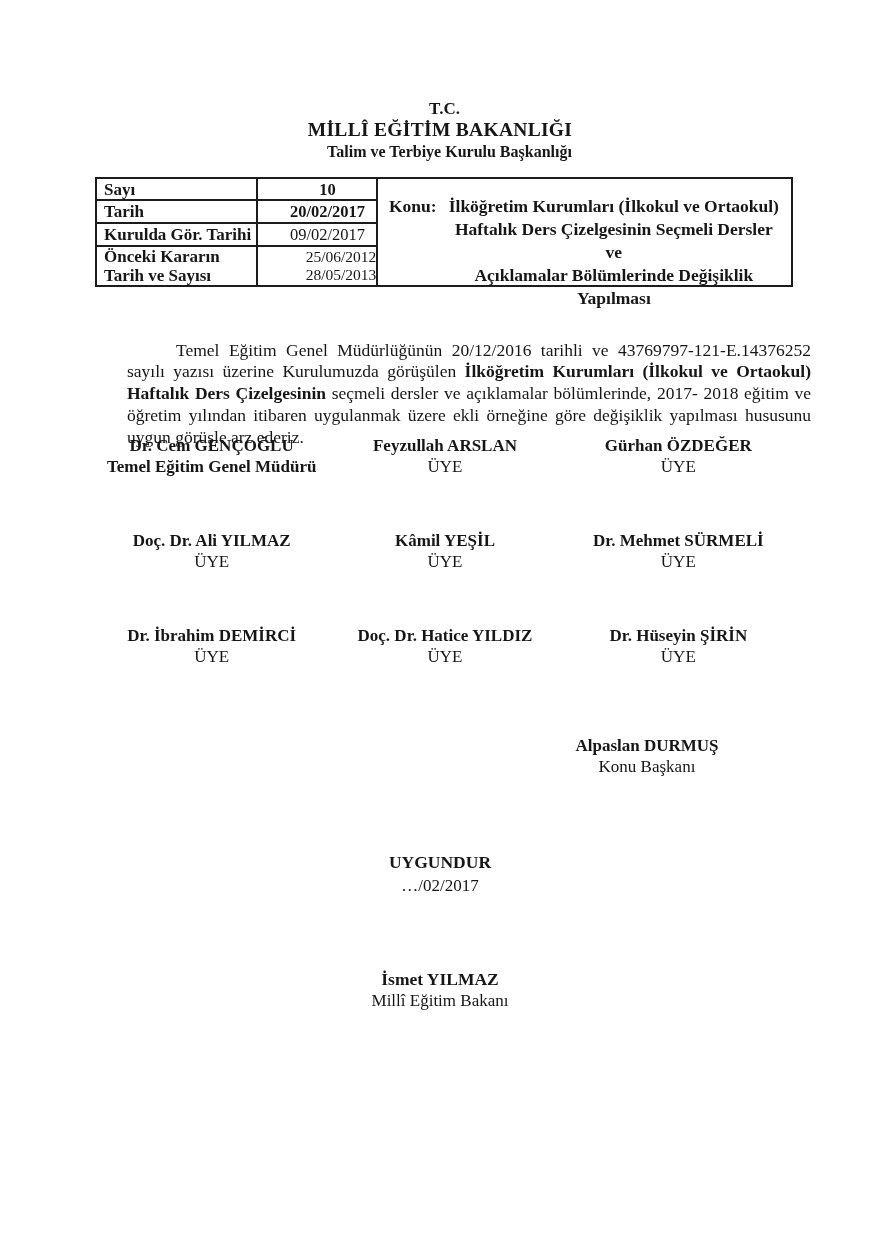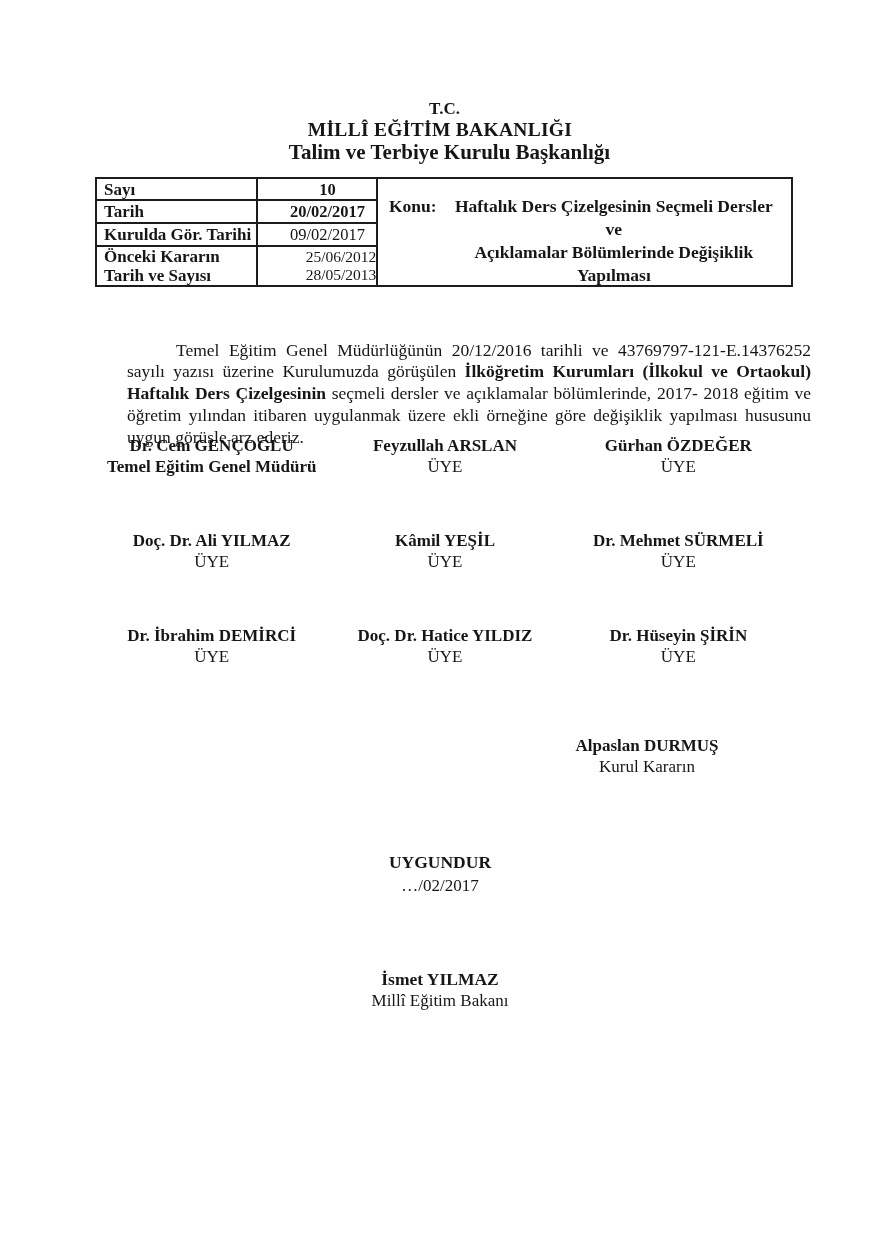--- a/index.html
+++ b/index.html
@@ -10,21 +10,21 @@
     margin:0 auto;
     background:#ffffff;
     font-family:"Liberation Serif","DejaVu Serif",serif;
     color:#161616;
     overflow:hidden;
   }
   
   .letterhead{position:absolute;top:99px;left:0;width:100%;text-align:center;font-weight:bold;}
   .lh-tc{font-size:17px;line-height:19px;padding-left:9px;}
   .lh-ministry{font-size:19.5px;line-height:23px;letter-spacing:.3px;}
-  .lh-board{font-size:21px;line-height:22px;margin-left:19px;}
+  .lh-board{font-size:16px;line-height:22px;margin-left:19px;}
   
   .info-assembly{position:absolute;left:95px;top:177px;width:700px;height:112px;}
   .kv-table{position:absolute;left:0;top:0;width:300px;border:2px solid #1c1c1c;border-right:none;background:#fff;}
   .kv-row{display:flex;border-bottom:2px solid #1c1c1c;}
   .kv-row:last-child{border-bottom:none;}
   .kv-label{width:161px;flex:none;border-right:2px solid #1c1c1c;font-weight:bold;font-size:17px;
             padding:0 4px 0 7px;display:flex;flex-direction:column;justify-content:center;line-height:19px;box-sizing:border-box;}
   .kv-value{flex:1;text-align:center;font-size:16.5px;display:flex;flex-direction:column;justify-content:center;line-height:19px;}
   .kv-value.bold{font-weight:bold;}
   .r1{height:20px;}.r2{height:21px;}.r3{height:21px;}.r4{height:38px;}
@@ -91,20 +91,21 @@
         <div class="kv-value prev">
           <div>25/06/2012 - 6</div>
           <div>28/05/2013 - 2</div>
         </div>
       </div>
     </div>
 
     <div class="konu-box">
       <div class="konu-label">Konu:</div>
       <div class="konu-lines">
+        <div>İlköğretim Kurumları (İlkokul ve Ortaokul)</div>
         <div>Haftalık Ders Çizelgesinin Seçmeli Dersler ve</div>
         <div>Açıklamalar Bölümlerinde Değişiklik Yapılması</div>
       </div>
     </div>
   </div>
 
   <p class="body-par"><span>Temel Eğitim Genel Müdürlüğünün 20/12/2016 tarihli ve 43769797-121-E.14376252 sayılı yazısı üzerine Kurulumuzda görüşülen </span><span class="b">İlköğretim Kurumları (İlkokul ve Ortaokul) Haftalık Ders Çizelgesinin</span><span> seçmeli dersler ve açıklamalar bölümlerinde, 2017- 2018 eğitim ve öğretim yılından itibaren uygulanmak üzere ekli örneğine göre değişiklik yapılması hususunu uygun görüşle arz ederiz.</span></p>
 
   <div class="sig-grid">
     <div class="sig-row row1">
@@ -146,21 +147,21 @@
       </div>
       <div class="sig">
         <div class="sig-name">Dr. Hüseyin ŞİRİN</div>
         <div class="sig-title">ÜYE</div>
       </div>
     </div>
   </div>
 
   <div class="chairman">
     <div class="sig-name">Alpaslan DURMUŞ</div>
-    <div class="sig-title">Kurul Kararın</div>
+    <div class="sig-title">Konu Başkanı</div>
   </div>
 
   <div class="approval">
     <div class="approval-label">UYGUNDUR</div>
     <div class="approval-date">…/02/2017</div>
   </div>
 
   <div class="minister">
     <div class="sig-name">İsmet YILMAZ</div>
     <div class="sig-title">Millî Eğitim Bakanı</div>

